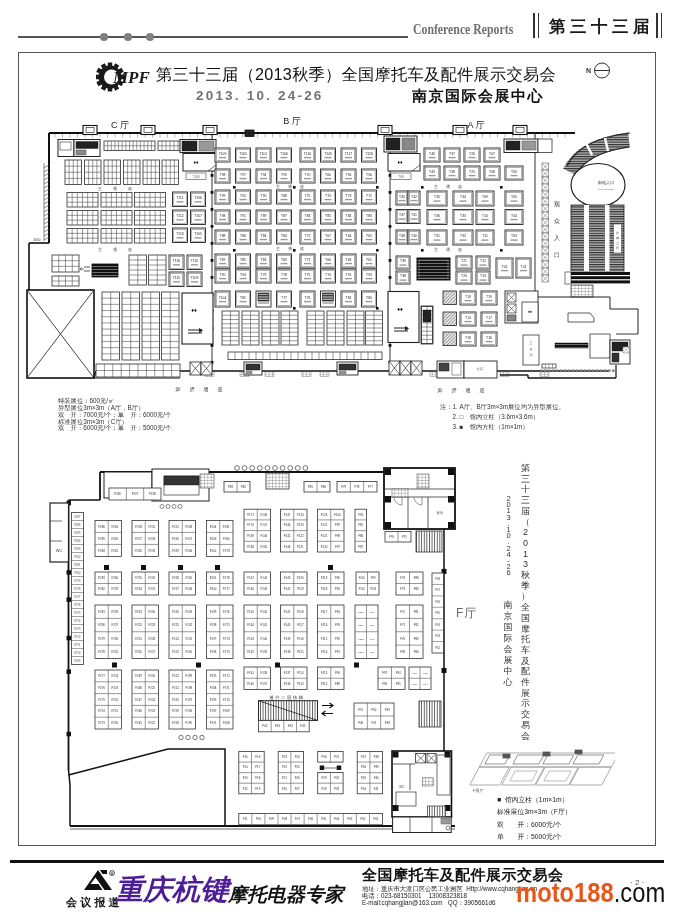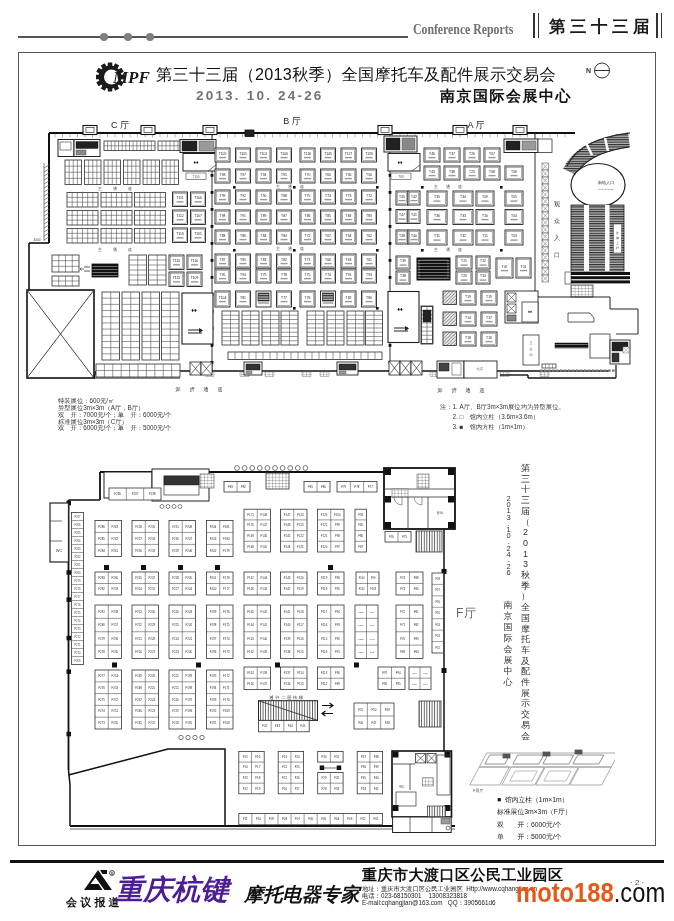--- a/index.html
+++ b/index.html
@@ -40,21 +40,21 @@
 <line x1="23.5" y1="11.5" x2="26.6" y2="9.7" stroke="#1a1a1a" stroke-width="4.5"></line>
 <circle cx="15.5" cy="17" r="7.5" fill="#fff"></circle>
 <text x="17" y="23" font-size="17" font-style="italic" font-weight="bold" fill="#1a1a1a" font-family="Liberation Serif,serif">MPF</text>
 </g>
   </svg>
 
 <div class="abs" style="left:156px;top:64px;font-size:16.2px;font-weight:normal;color:#111;letter-spacing:0.3px;white-space:nowrap;">第三十三届（2013秋季）全国摩托车及配件展示交易会</div>
 
 <div class="abs" style="left:196px;top:88px;font-size:13.5px;font-weight:bold;color:#737373;letter-spacing:2.2px;white-space:nowrap;">2013. 10. 24-26</div>
 
-<div class="abs" style="left:412px;top:87px;font-size:15px;font-weight:bold;color:#111;letter-spacing:1.5px;white-space:nowrap;margin-left:28px;">南京国际会展中心</div>
+<div class="abs" style="left:412px;top:87px;font-size:15px;font-weight:bold;color:#111;letter-spacing:1.5px;white-space:nowrap;">南京国际会展中心</div>
 
 <svg class="abs" style="left:583px;top:60px;" width="30" height="22" viewBox="0 0 30 22">
 <text x="3" y="13" font-size="7" fill="#333" font-weight="bold">N</text>
 <circle cx="19" cy="10.5" r="7.5" fill="none" stroke="#333" stroke-width="1"></circle>
 <line x1="11.5" y1="10.5" x2="26.5" y2="10.5" stroke="#333" stroke-width="1"></line>
 </svg>
 <svg class="abs" style="left:0;top:0;" width="674" height="921" viewBox="0 0 674 921">
 <defs>
 <pattern id="pgrid" width="5.2" height="4.1" patternUnits="userSpaceOnUse">
 <rect width="5.2" height="4.1" fill="#fff"></rect>
@@ -2466,22 +2466,22 @@
 <path d="M22 2 L36 22 L28.5 22 L19.5 9.5 L14.5 16 L22.5 16 L26.5 22 L8 22 Z" fill="#111"></path>
 <path d="M24 2 L31 2 L31 6 L26.5 6 Z" fill="#111"></path>
 <circle cx="36" cy="5" r="2.4" fill="none" stroke="#111" stroke-width="0.8"></circle>
 <text x="34.7" y="6.7" font-size="3.6" fill="#111" font-family="Liberation Sans,sans-serif">R</text>
 </svg>
 
 <div class="abs" style="left:66px;top:895px;font-size:11px;font-weight:bold;color:#111;letter-spacing:3.2px;">会议报道</div>
 
 <div class="abs" style="left:115px;top:871px;font-size:28px;font-weight:bold;font-style:italic;color:#4c1d95;letter-spacing:0.5px;white-space:nowrap;">重庆杭键</div>
 
-<div class="abs" style="left:228px;top:882px;font-size:19px;font-weight:bold;font-style:italic;color:#111;letter-spacing:0.3px;white-space:nowrap;margin-left:16px;">摩托电器专家</div>
-
-<div class="abs" style="left:362px;top:866px;font-size:15px;font-weight:bold;letter-spacing:0.5px;color:#111;white-space:nowrap;">重庆市大渡口区公民工业园区</div>
+<div class="abs" style="left:228px;top:882px;font-size:19px;font-weight:bold;font-style:italic;color:#111;letter-spacing:0.3px;white-space:nowrap;">摩托电器专家</div>
+
+<div class="abs" style="left:362px;top:866px;font-size:15px;font-weight:bold;letter-spacing:0.5px;color:#111;white-space:nowrap;">全国摩托车及配件展示交易会</div>
 
 <div class="abs" style="left:362px;top:885px;font-size:6.3px;line-height:7.2px;color:#222;white-space:pre;">地址：重庆市大渡口区公民工业园区  Http://www.cqhangjian.cn
 电话：023-68150301    13008323818
 E-mail:cqhangjian@163.com   QQ：3905661d6</div>
 
 <div class="abs" style="left:516px;top:878px;font-size:27px;transform:scaleX(0.88);transform-origin:left top;white-space:nowrap;"><span style="color:#e8571a;font-weight:bold;">moto188</span><span style="color:#111;">.com</span></div>
 
 <div class="abs" style="left:630px;top:878px;font-size:8px;color:#555;">· 2 ·</div>
 </body></html>

